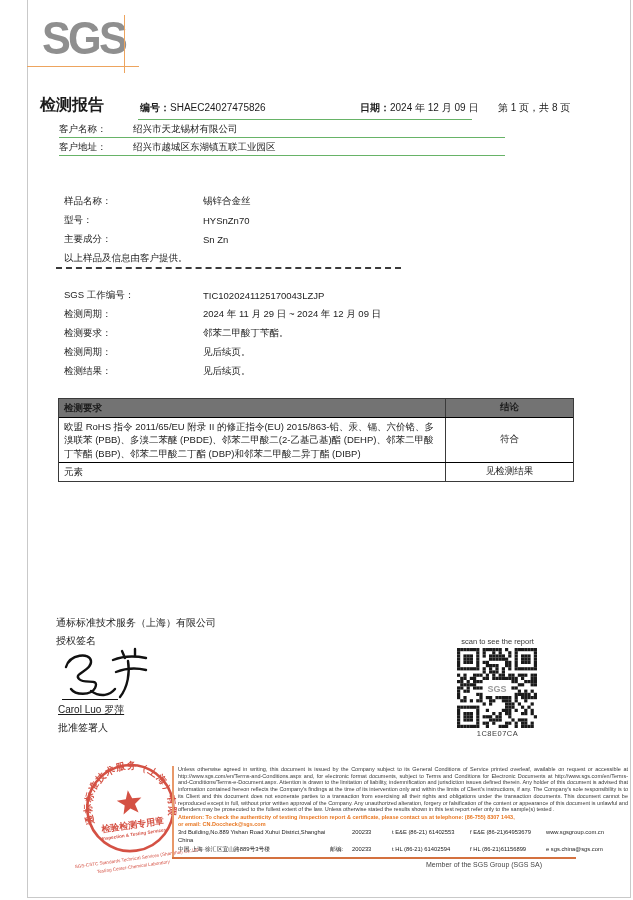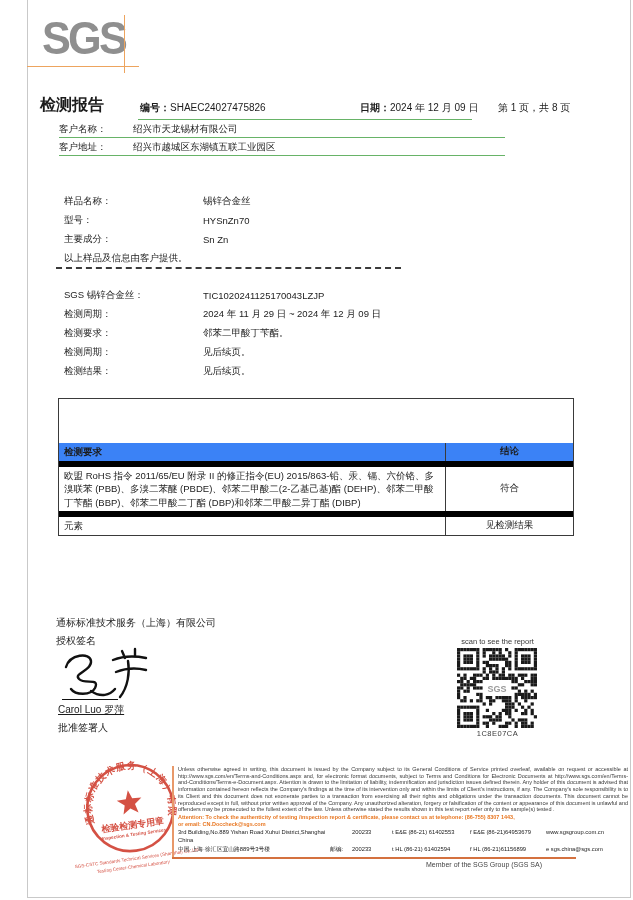--- a/index.html
+++ b/index.html
@@ -20,22 +20,22 @@
   .green-line{position:absolute;height:1.2px;background:#4ca64c;opacity:.85;}
   
   .info-block{position:absolute;left:56px;font-size:9.5px;}
   .info-row{display:flex;height:19px;align-items:center;margin-left:8px;}
   .info-row .lbl{width:139px;flex:none;}
   .client-row .lbl{display:inline-block;width:74px;}
   .dash-line{position:absolute;left:56px;top:267px;width:345px;border-top:2px dashed #3a3a3a;}
   
   .tbl{position:absolute;left:58px;top:398px;width:516px;border:1px solid #3a3a3a;font-size:9.5px;box-sizing:border-box;}
   .tbl-row{display:flex;}
-  .tbl-head{background:#3b82f6;font-weight:bold;margin-top:44px;}
-  .tbl-row + .tbl-row{border-top:6px solid #000000;}
+  .tbl-head{background:#737373;font-weight:bold;}
+  .tbl-row + .tbl-row{border-top:1px solid #000000;}
   .col-req{width:387px;flex:none;box-sizing:border-box;border-right:1px solid #3a3a3a;padding:2px 5px;line-height:13.5px;}
   .col-con{flex:1;display:flex;align-items:center;justify-content:center;padding:2px;text-align:right;}
   
   .sig-company{position:absolute;left:56px;top:616px;font-size:10px;}
   .sig-label{position:absolute;left:56px;top:634px;font-size:10px;}
   .sig-svg{position:absolute;left:58px;top:645px;}
   .sig-underline{position:absolute;left:62px;top:699px;width:56px;height:1.3px;background:#111;}
   .sig-name{position:absolute;left:58px;top:703px;font-size:10px;text-decoration:underline;}
   .sig-role{position:absolute;left:58px;top:721px;font-size:10px;}
   
@@ -100,21 +100,21 @@
         <span class="lbl">主要成分：</span>
         <span>Sn Zn</span>
       </div>
     <div class="info-row">以上样品及信息由客户提供。</div>
   </div>
 
   <div class="dash-line"></div>
 
   <div class="info-block" style="top:286px;">
     <div class="info-row">
-        <span class="lbl">SGS 锡锌合金丝：</span>
+        <span class="lbl">SGS 工作编号：</span>
         <span>TIC1020241125170043LZJP</span>
       </div>
     <div class="info-row">
         <span class="lbl">检测周期：</span>
         <span>2024 年 11 月 29 日 ~ 2024 年 12 月 09 日</span>
       </div>
     <div class="info-row">
         <span class="lbl">检测要求：</span>
         <span>邻苯二甲酸丁苄酯。</span>
       </div>

